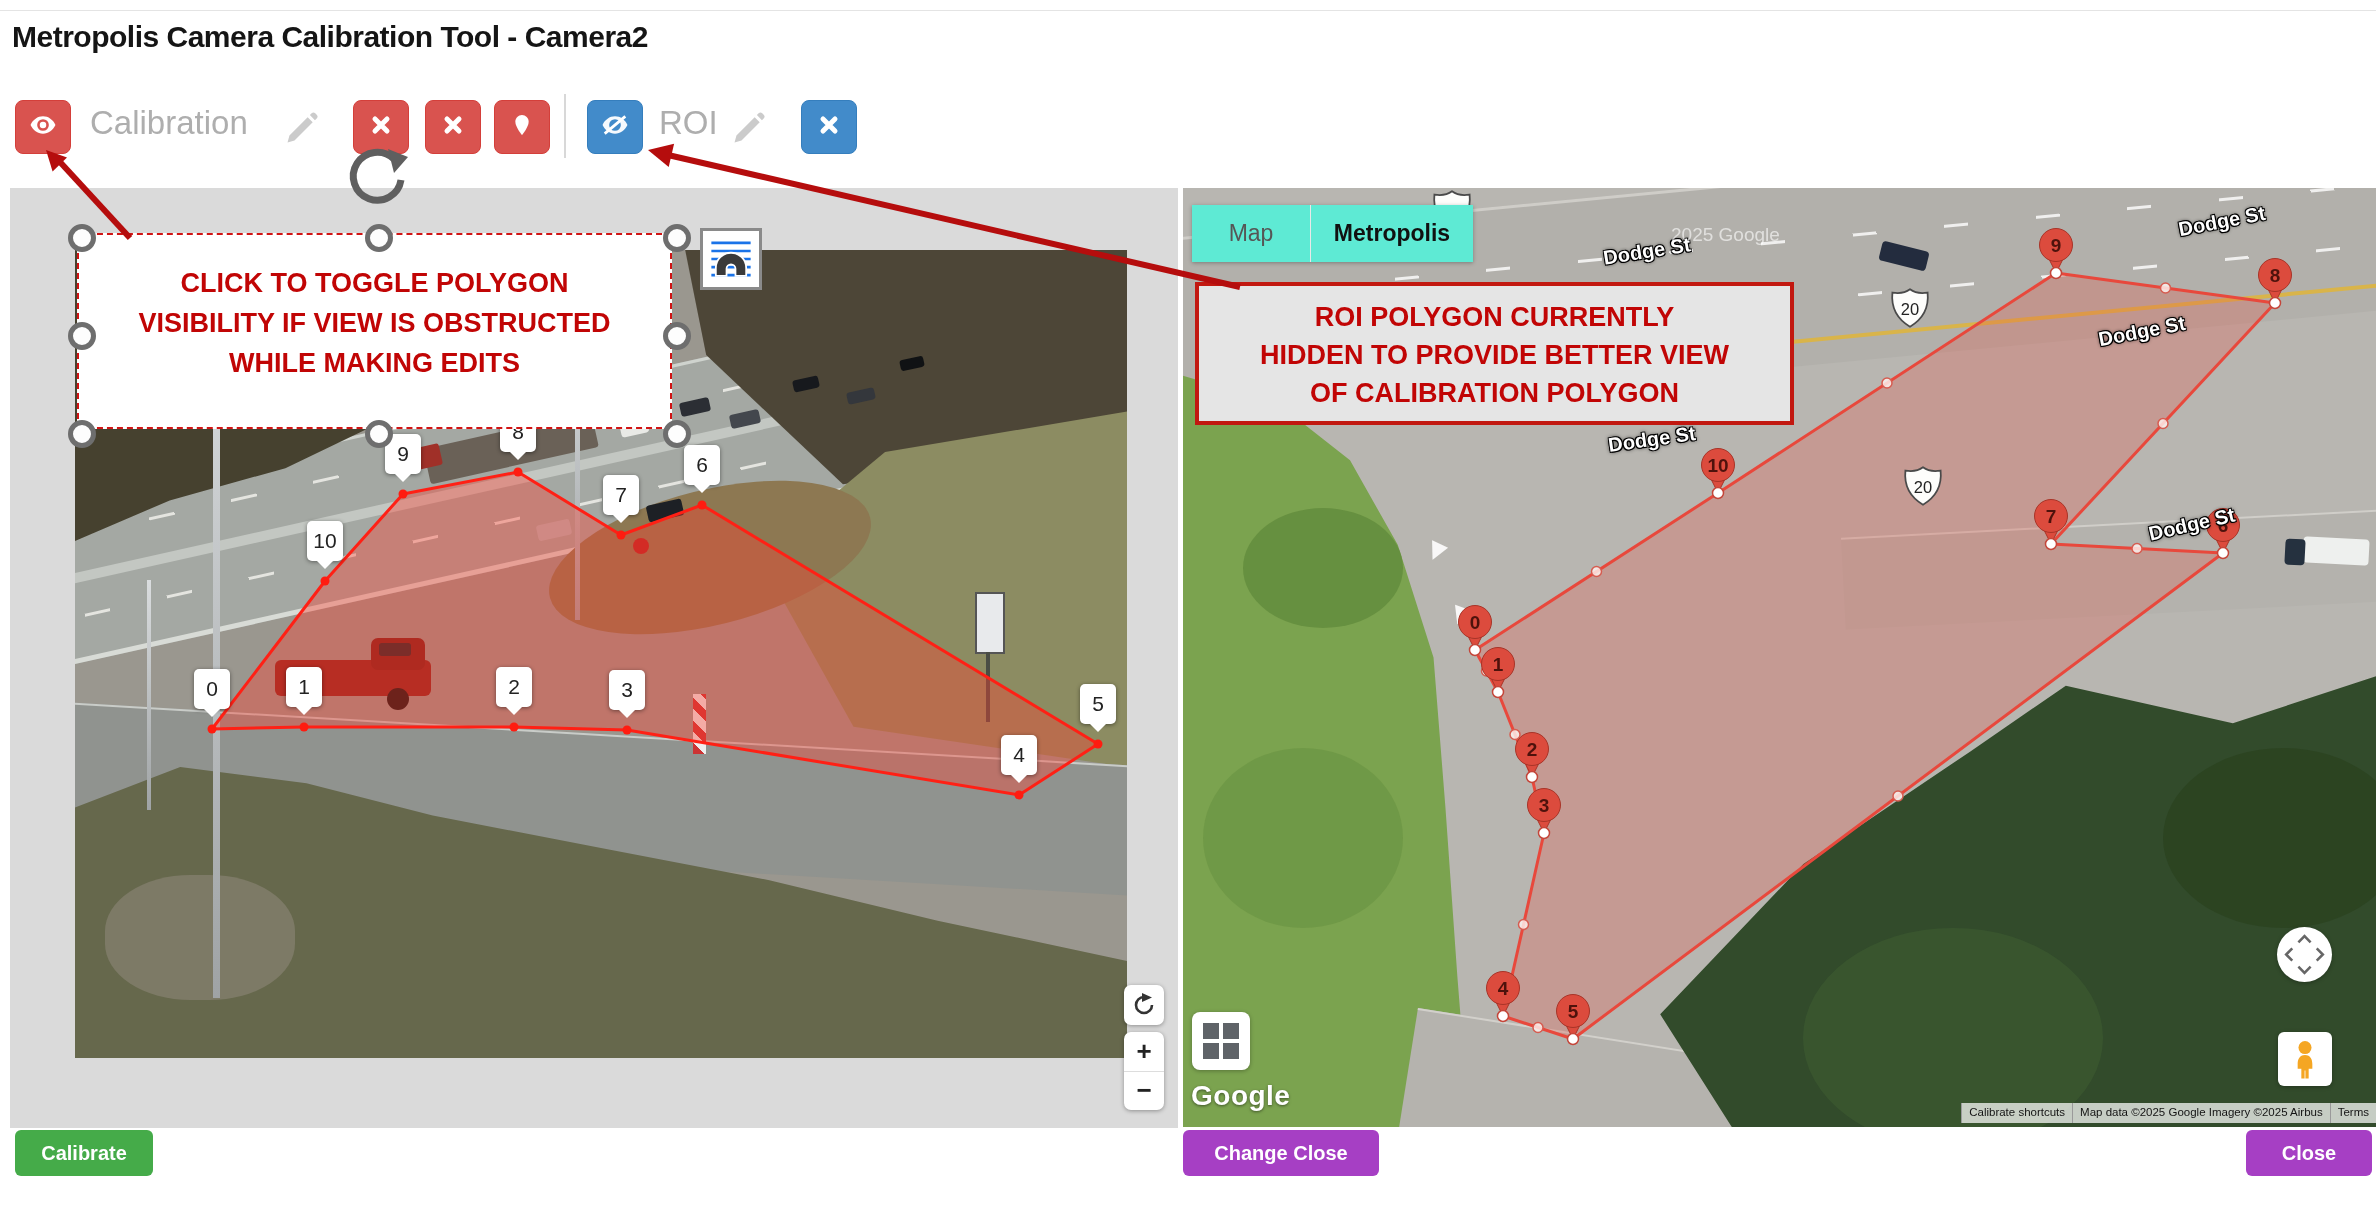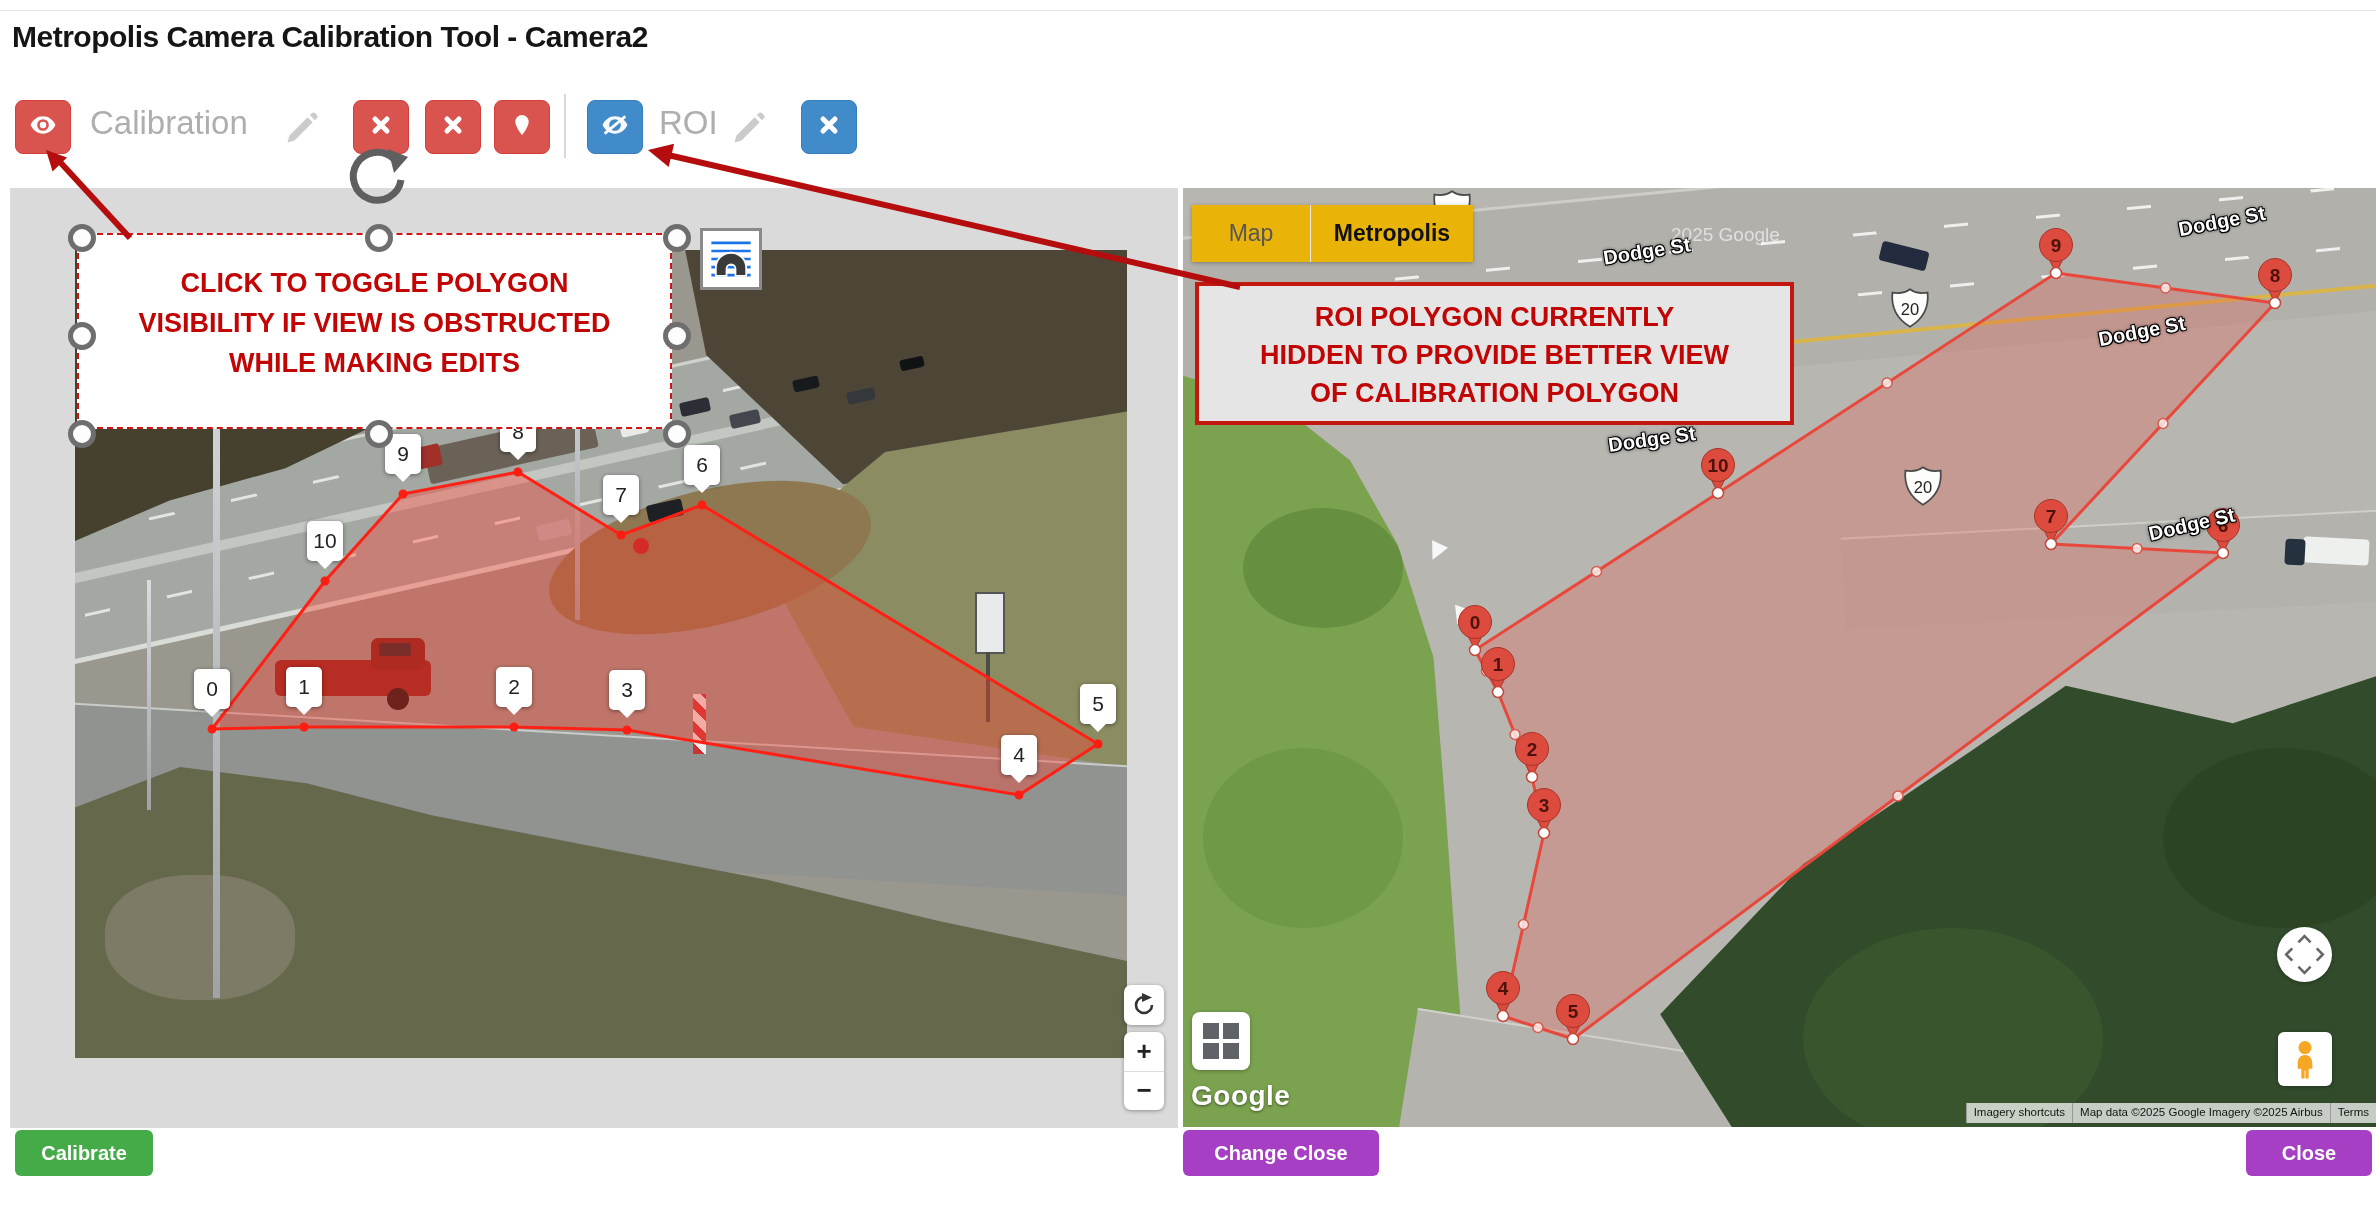--- a/index.html
+++ b/index.html
@@ -73,21 +73,21 @@
      clip-path:polygon(46% 100%,40% 88%,52% 72%,66% 60%,74% 53%,88% 57%,100% 52%,100% 100%);}
   .m-blob{position:absolute;border-radius:50%;}
   .lane-arrow{position:absolute;color:#fff;font-size:30px;opacity:.9;z-index:4;}
   .street-label{position:absolute;color:#fff;font-size:20px;font-weight:bold;white-space:nowrap;z-index:6;
      text-shadow:-1px -1px 0 #000,1px -1px 0 #000,-1px 1px 0 #000,1px 1px 0 #000,0 0 4px #000;}
   .shield{position:absolute;z-index:6;text-decoration:underline;}
   #map-watermark{position:absolute;left:488px;top:36px;color:rgba(255,255,255,.6);font-size:19px;z-index:6;}
   .m-veh{position:absolute;border-radius:4px;z-index:4;}
   
   #map-tabs{position:absolute;left:9px;top:17px;display:flex;z-index:9;box-shadow:0 1px 4px rgba(0,0,0,.3);}
-  #map-tabs .tab{height:57px;display:flex;align-items:center;justify-content:center;background:#eab308;cursor:pointer;}
+  #map-tabs .tab{height:57px;display:flex;align-items:center;justify-content:center;background:#5eead4;cursor:pointer;}
   #tab-map{width:118px;font-size:23px;color:#565656;border-right:1px solid #e8e8e8;}
   #tab-satellite{width:162px;font-size:23px;font-weight:bold;color:#111;}
   #google-logo{position:absolute;left:8px;top:892px;color:#fff;font-size:28px;font-weight:bold;z-index:9;
      text-shadow:0 1px 3px rgba(0,0,0,.5);letter-spacing:.5px;}
   #grid-btn{position:absolute;left:9px;top:824px;width:58px;height:58px;background:#fff;border-radius:8px;
      box-shadow:0 1px 4px rgba(0,0,0,.3);display:flex;align-items:center;justify-content:center;z-index:9;cursor:pointer;}
   #grid-btn .g{display:grid;grid-template-columns:16px 16px;grid-template-rows:16px 16px;gap:4px;}
   #grid-btn .g div{background:#5f6368;}
   #pan-btn{position:absolute;left:1094px;top:739px;width:55px;height:55px;border-radius:50%;background:#fff;
      box-shadow:0 1px 4px rgba(0,0,0,.3);z-index:9;cursor:pointer;}
@@ -401,21 +401,21 @@
         <polyline points="39,21 45,27 39,33" fill="none" stroke="#666" stroke-width="2.5"></polyline>
       </svg>
     </div>
     <div id="pegman-btn">
       <svg width="44" height="46" viewBox="0 0 54 54">
         <circle cx="27" cy="13" r="8" fill="#f5a623"></circle>
         <path d="M27 22c-7 0-9 6-9 11v6h4.5v12h4v-10h1v10h4V39H36v-6c0-5-2-11-9-11z" fill="#f5a623"></path>
       </svg>
     </div>
     <div id="map-attrib">
-      <span>Imagery shortcuts</span>
+      <span>Calibrate shortcuts</span>
       <span>Map data ©2025 Google Imagery ©2025 Airbus</span>
       <span>Terms</span>
     </div>
   </div>
 
   <div class="abs" id="note-cam">
     <div class="note-line">CLICK TO TOGGLE POLYGON</div>
     <div class="note-line">VISIBILITY IF VIEW IS OBSTRUCTED</div>
     <div class="note-line">WHILE MAKING EDITS</div>
   </div>

